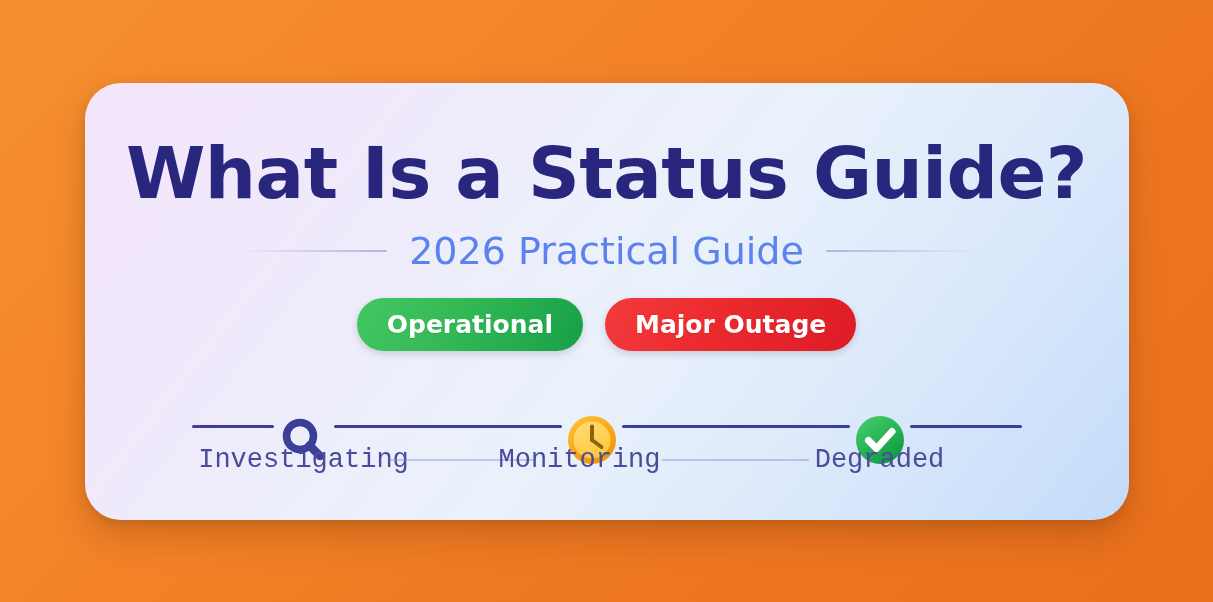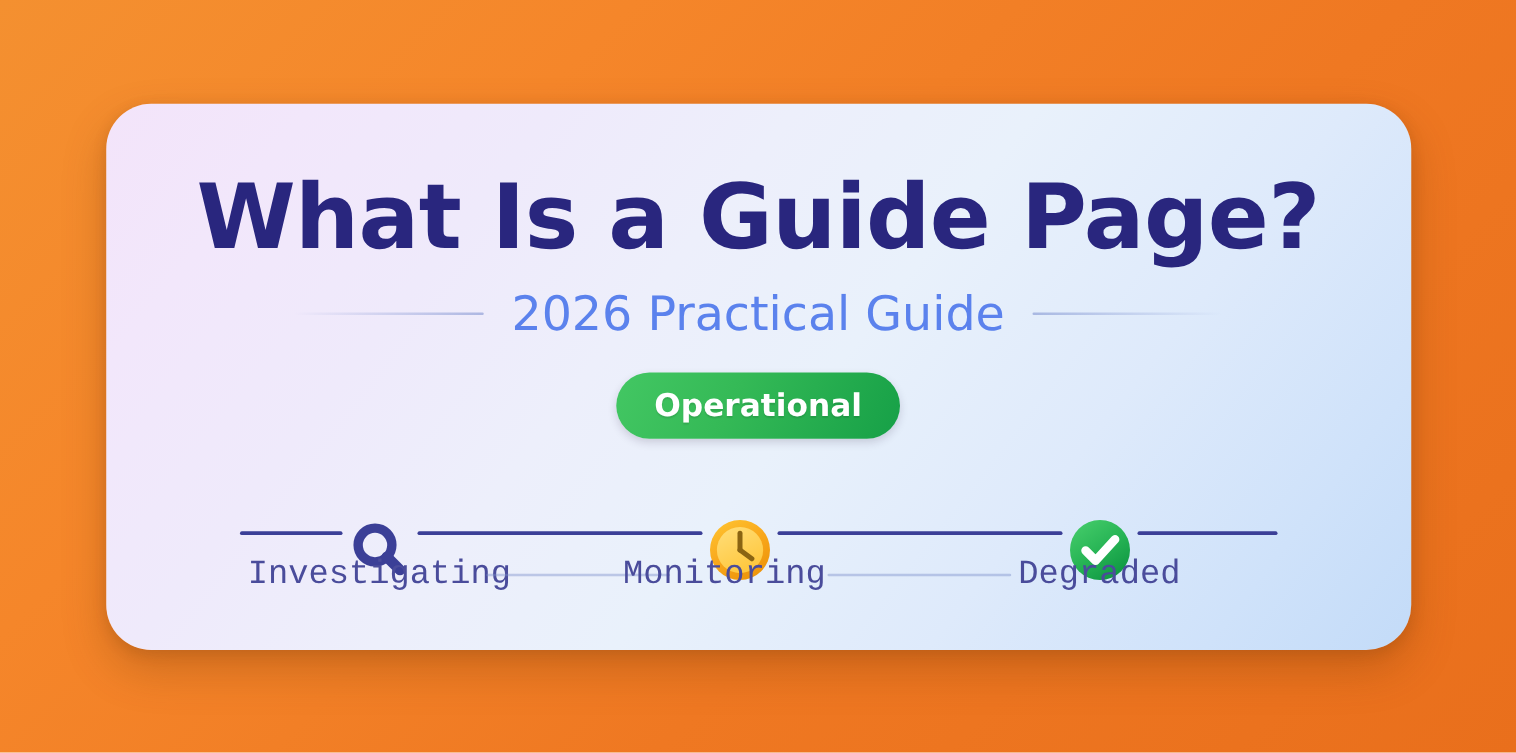--- a/index.html
+++ b/index.html
@@ -193,30 +193,31 @@
   }
   .label-rule.r0 { left: 197px; width: 147px; }
   .label-rule.r1 { left: 470px; width: 147px; }
 </style>
 </head>
 <body>
 
 <div id="card">
   <div id="card-inner">
 
-    <h1 id="title">What Is a Guide Page?</h1>
+    <h1 id="title">What Is a Status Guide?</h1>
 
     <div id="subtitle-row">
       <span class="sub-rule left"></span>
       <div id="subtitle">2026 Practical Guide</div>
       <span class="sub-rule right"></span>
     </div>
 
     <div id="badges">
       <div class="badge operational">Operational</div>
+      <div class="badge outage">Major Outage</div>
     </div>
 
     <div id="timeline">
 
       <div id="rail">
         <span class="rail-seg s0"></span>
         <span class="rail-seg s1"></span>
         <span class="rail-seg s2"></span>
         <span class="rail-seg s3"></span>
 

